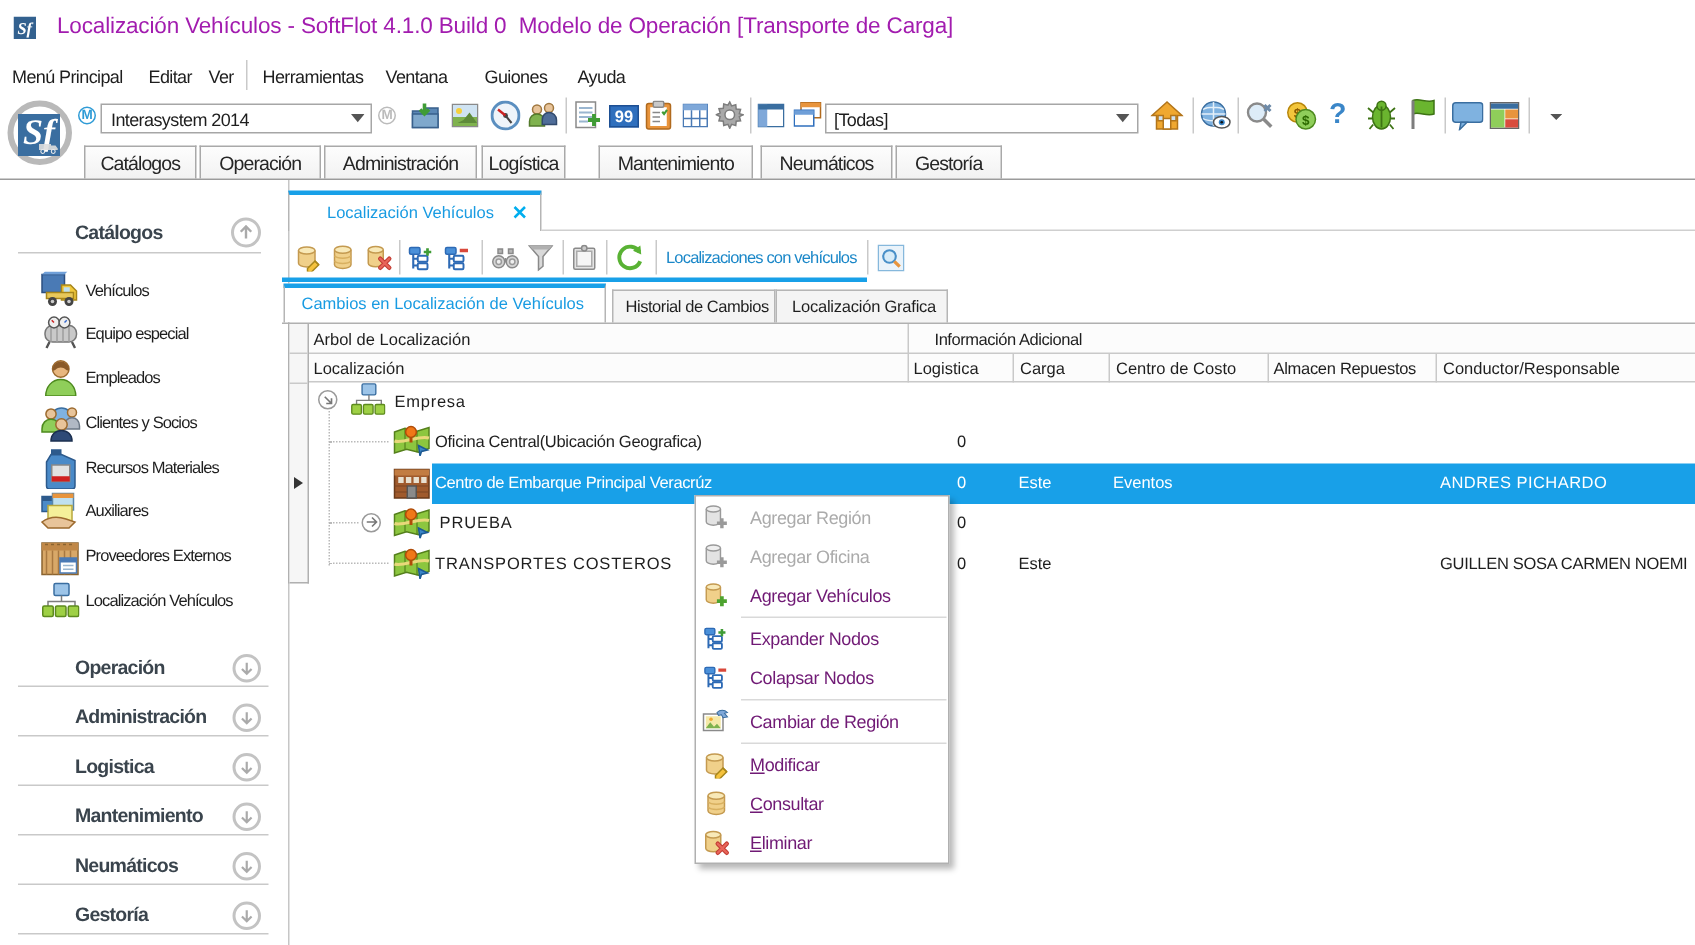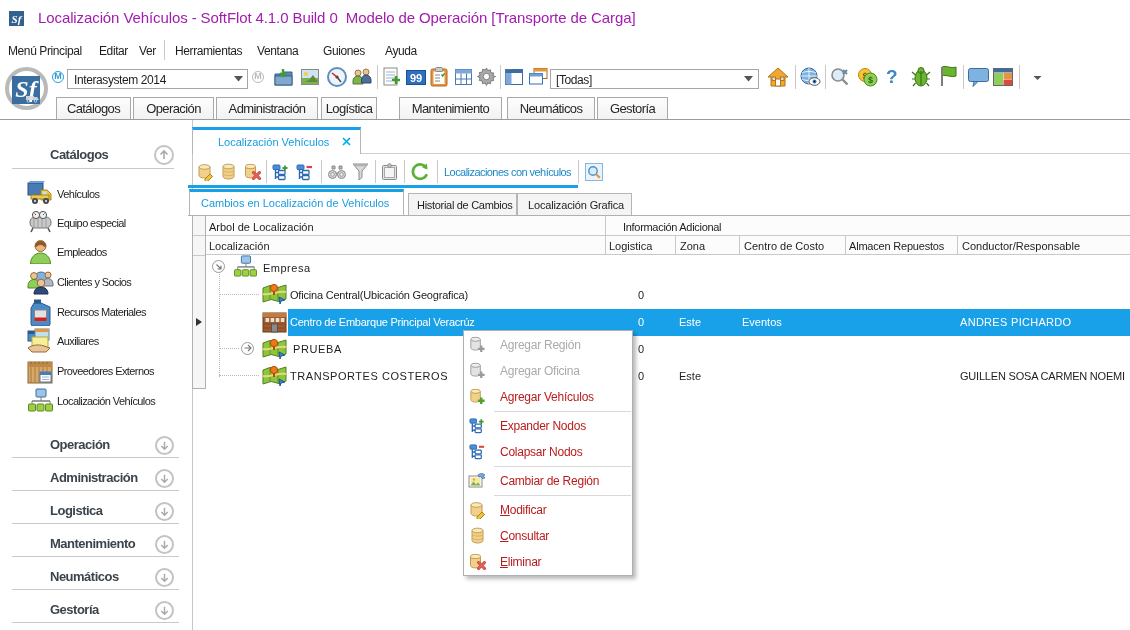--- a/index.html
+++ b/index.html
@@ -8,21 +8,21 @@
 .abs{position:absolute;white-space:nowrap;}
 .t11{font-size:11px;line-height:1;}
 .t12{font-size:12px;line-height:1;letter-spacing:-0.4px;}
 .vsep{width:1px;background:#c9c9c9;}
 .ic{position:absolute;}
 .tabtop{background:linear-gradient(#fdfdfd,#f2f2f2);border:1px solid #a9a9a9;border-bottom:none;
   box-sizing:border-box;font-size:13px;color:#262626;text-align:center;line-height:21px;height:22px;top:97px;letter-spacing:-0.6px;}
 .sbitem{position:absolute;font-size:11px;color:#1e1e1e;letter-spacing:-0.6px;white-space:nowrap;}
 .sbhead{position:absolute;font-size:13px;font-weight:bold;color:#3a444d;letter-spacing:-0.5px;white-space:nowrap;}
 .ring{position:absolute;border:2px solid #c3c3c3;border-radius:50%;box-sizing:border-box;}
-.mi{position:absolute;font-size:12px;color:#b91c1c;line-height:26px;height:26px;left:500px;letter-spacing:-0.25px;white-space:nowrap;}
+.mi{position:absolute;font-size:12px;color:#701a75;line-height:26px;height:26px;left:500px;letter-spacing:-0.25px;white-space:nowrap;}
 .mi.dis{color:#ababab;}
 .msep{position:absolute;left:494px;width:137px;height:1px;background:#d9d9d9;}
 </style>
 </head>
 <body>
 <div id="app">
 
 <svg class="abs" style="left:9px;top:11px" width="15" height="15" viewBox="0 0 15 15">
       <rect width="15" height="15" fill="#33618f"></rect>
       <text x="7.5" y="11.5" font-size="11" font-weight="bold" font-style="italic" fill="#fff" text-anchor="middle" font-family="Liberation Serif,serif">Sf</text>
@@ -394,21 +394,21 @@
 <svg class="abs" style="left:196px;top:318px" width="6" height="8">
       <path d="M0 0l6 4L0 8z" fill="#333"></path>
     </svg>
 
 <div class="abs" style="left:206px;top:216px;width:924px;height:20px;background:#fcfcfc;border-bottom:1px solid #c9c9c9;box-sizing:border-box;"></div>
 <div class="abs" style="left:206px;top:236px;width:924px;height:19px;background:#fcfcfc;border-bottom:1px solid #c9c9c9;box-sizing:border-box;"></div>
 <div class="abs t11" style="left:209px;top:222px;">Arbol de Localización</div>
 <div class="abs t11" style="left:623px;top:222px;letter-spacing:-0.3px;">Información Adicional</div>
 <div class="abs t11" style="left:209px;top:241px;">Localización</div>
 <div class="abs t11" style="left:609px;top:241px;">Logistica</div>
-<div class="abs t11" style="left:680px;top:241px;">Zona</div>
+<div class="abs t11" style="left:680px;top:241px;">Carga</div>
 <div class="abs t11" style="left:744px;top:241px;">Centro de Costo</div>
 <div class="abs t11" style="left:849px;top:241px;letter-spacing:-0.2px;">Almacen Repuestos</div>
 <div class="abs t11" style="left:962px;top:241px;">Conductor/Responsable</div>
 <div class="abs" style="left:605px;top:216px;width:1px;height:39px;background:#c9c9c9;"></div>
 <div class="abs" style="left:675px;top:236px;width:1px;height:19px;background:#c9c9c9;"></div>
 <div class="abs" style="left:739px;top:236px;width:1px;height:19px;background:#c9c9c9;"></div>
 <div class="abs" style="left:845px;top:236px;width:1px;height:19px;background:#c9c9c9;"></div>
 <div class="abs" style="left:957px;top:236px;width:1px;height:19px;background:#c9c9c9;"></div>
 
 <div class="abs" style="left:288px;top:308.5px;width:842px;height:27px;background:#18a0e8;"></div>

